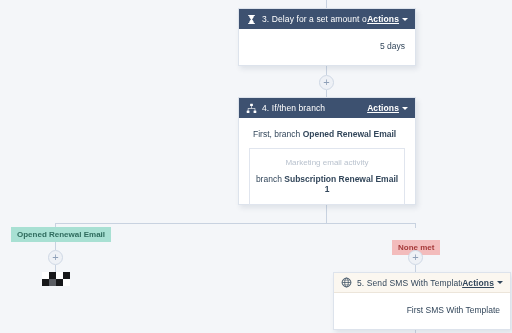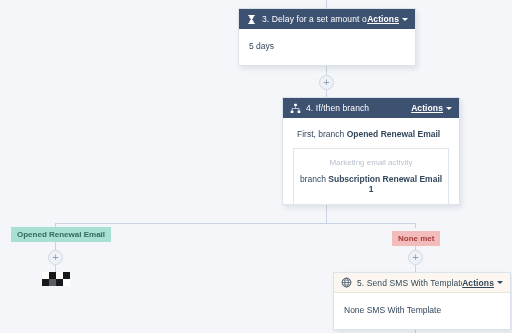--- a/index.html
+++ b/index.html
@@ -110,21 +110,21 @@
     border-left: 3px solid transparent;
     border-right: 3px solid transparent;
     border-top: 3.5px solid currentColor;
     display: block;
   }
   .card-body {
     padding: 12px 10px;
     box-sizing: border-box;
   }
   .body-center {
-    text-align: left;
+    text-align: right;
     font-size: 8.5px;
     color: #33475b;
   }
 
   
   .cond-line {
     font-size: 8.5px;
     color: #33475b;
     margin: 0 0 9px 4px;
   }
@@ -217,21 +217,21 @@
         <span class="caret"></span>
       </span>
     </div>
     <div class="card-body">
       <div class="body-center">5 days</div>
     </div>
   </div>
 
   <div class="plus" style="left:319px; top:75px;">+</div>
 
-  <div class="card" style="left:238px; top:97px; width:178px; height:108px;margin-left:44px;">
+  <div class="card" style="left:238px; top:97px; width:178px; height:108px;">
     <div class="card-header dark">
       <svg class="hdr-icon" viewBox="0 0 16 16">
         <rect x="6" y="1" width="4" height="3.4" rx="0.5" fill="#ffffff"></rect>
         <rect x="1" y="11" width="4" height="3.4" rx="0.5" fill="#ffffff"></rect>
         <rect x="11" y="11" width="4" height="3.4" rx="0.5" fill="#ffffff"></rect>
         <rect x="7.6" y="4.4" width="0.9" height="3.3" fill="#ffffff"></rect>
         <rect x="3" y="7.7" width="10" height="0.9" fill="#ffffff"></rect>
         <rect x="2.6" y="7.7" width="0.9" height="3.3" fill="#ffffff"></rect>
         <rect x="12.6" y="7.7" width="0.9" height="3.3" fill="#ffffff"></rect>
       </svg>
@@ -250,21 +250,21 @@
         <div class="sub">Marketing email activity</div>
         <div class="main">
           <span>branch</span>
           <span class="strong">Subscription Renewal Email 1</span>
         </div>
       </div>
     </div>
   </div>
 
   <div class="badge teal" style="left:11px; top:227px;">Opened Renewal Email</div>
-  <div class="badge red" style="left:392px; top:231px;">None met</div>
+  <div class="badge red" style="left:392px; top:240px;">None met</div>
 
   <div class="plus" style="left:48px; top:250px;">+</div>
   <div class="plus" style="left:408px; top:250px;">+</div>
 
   <div class="broken-img" style="left:42px; top:272px;">
     <div class="sq w" style="left:0px;  top:0px;"></div>
     <div class="sq k" style="left:7px;  top:0px;"></div>
     <div class="sq w" style="left:14px; top:0px;"></div>
     <div class="sq k" style="left:21px; top:0px;"></div>
     <div class="sq k" style="left:0px;  top:7px;"></div>
@@ -282,17 +282,17 @@
         <line x1="2.8" y1="4.6" x2="13.2" y2="4.6" stroke="#33475b" stroke-width="0.8"></line>
         <line x1="2.8" y1="11.4" x2="13.2" y2="11.4" stroke="#33475b" stroke-width="0.8"></line>
       </svg>
       <span class="hdr-title">5. Send SMS With Template</span>
       <span class="actions">
         <span class="lbl">Actions</span>
         <span class="caret"></span>
       </span>
     </div>
     <div class="card-body">
-      <div class="body-center">None SMS With Template</div>
+      <div class="body-center">First SMS With Template</div>
     </div>
   </div>
 
 </div>
 
 </body></html>

